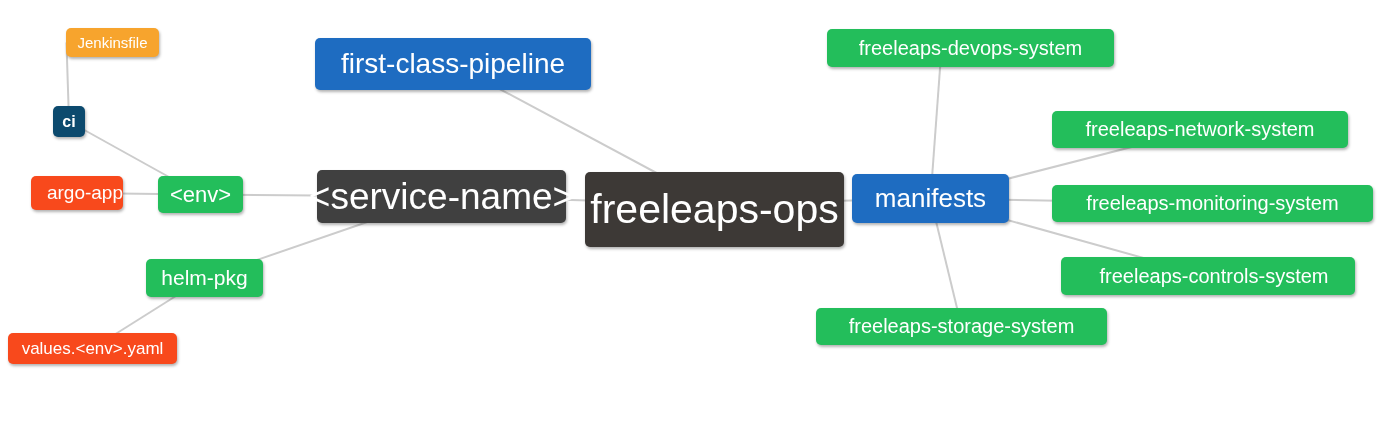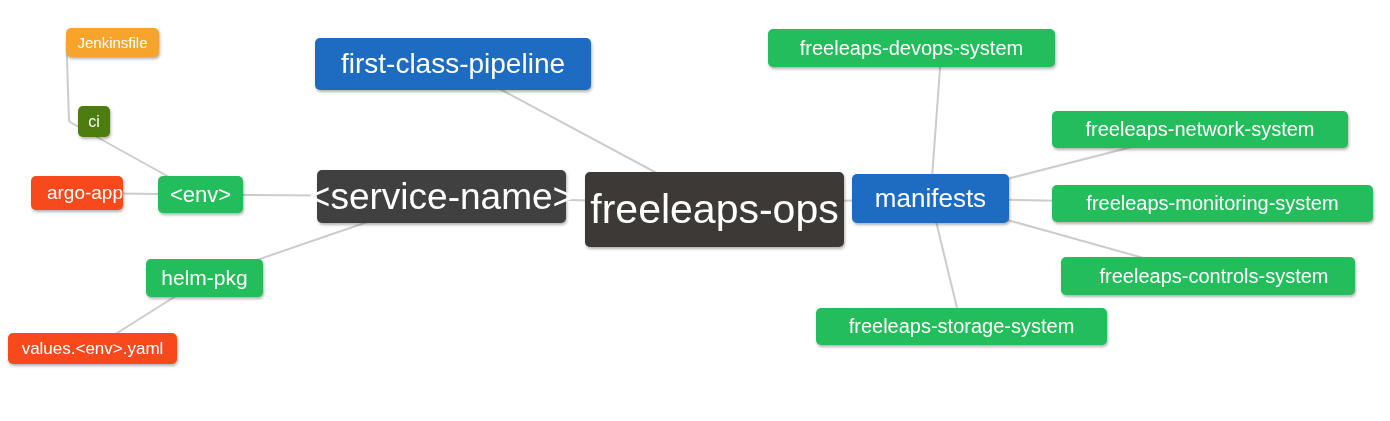--- a/index.html
+++ b/index.html
@@ -53,21 +53,21 @@
       <line x1="930.5" y1="198.5" x2="1200" y2="129.5" stroke="#cccccc" stroke-width="2"></line>
       <line x1="930.5" y1="198.5" x2="1212.5" y2="203.5" stroke="#cccccc" stroke-width="2"></line>
       <line x1="930.5" y1="198.5" x2="1208" y2="276" stroke="#cccccc" stroke-width="2"></line>
       <line x1="930.5" y1="198.5" x2="961.5" y2="326.5" stroke="#cccccc" stroke-width="2"></line>
     </svg>
 
   <div class="node" style="left: 20px; top: 28px; width: 93px; height: 29px; font-size: 15px; background: rgb(247, 164, 45); margin-left: 46px;">
     <span>Jenkinsfile</span>
   </div>
 
-  <div class="node" style="left: 53px; top: 106px; width: 32px; height: 31px; font-size: 16px; font-weight: normal; background: #4d7c0f; margin-left: 25px;">
+  <div class="node" style="left: 53px; top: 106px; width: 32px; height: 31px; font-size: 16px; font-weight: bold; background: #0c4a6e;">
     <span>ci</span>
   </div>
 
   <div class="node" style="left: 31px; top: 176px; width: 92px; height: 34px; font-size: 19px; background: rgb(248, 73, 28); justify-content: flex-end;">
     <span>argo-app</span>
   </div>
 
   <div class="node" style="left: 158px; top: 176px; width: 85px; height: 37px; font-size: 22px; background: rgb(35, 190, 91);">
     <span>&lt;env&gt;</span>
   </div>
@@ -89,21 +89,21 @@
   </div>
 
   <div class="node" style="left: 585px; top: 172px; width: 259px; height: 75px; font-size: 41px; background: rgb(61, 57, 54);">
     <span>freeleaps-ops</span>
   </div>
 
   <div class="node" style="left: 852px; top: 174px; width: 157px; height: 49px; font-size: 26px; background: rgb(30, 108, 193);">
     <span>manifests</span>
   </div>
 
-  <div class="node" style="left: 768px; top: 29px; width: 287px; height: 38px; font-size: 20px; background: rgb(35, 190, 91);">
+  <div class="node" style="left: 827px; top: 29px; width: 287px; height: 38px; font-size: 20px; background: rgb(35, 190, 91);">
     <span>freeleaps-devops-system</span>
   </div>
 
   <div class="node" style="left: 1052px; top: 111px; width: 296px; height: 37px; font-size: 20px; background: rgb(35, 190, 91);">
     <span>freeleaps-network-system</span>
   </div>
 
   <div class="node" style="left: 1052px; top: 185px; width: 321px; height: 37px; font-size: 20px; background: rgb(35, 190, 91);">
     <span>freeleaps-monitoring-system</span>
   </div>

